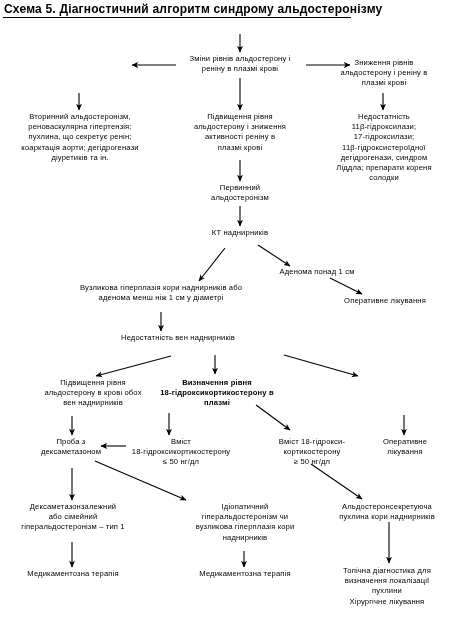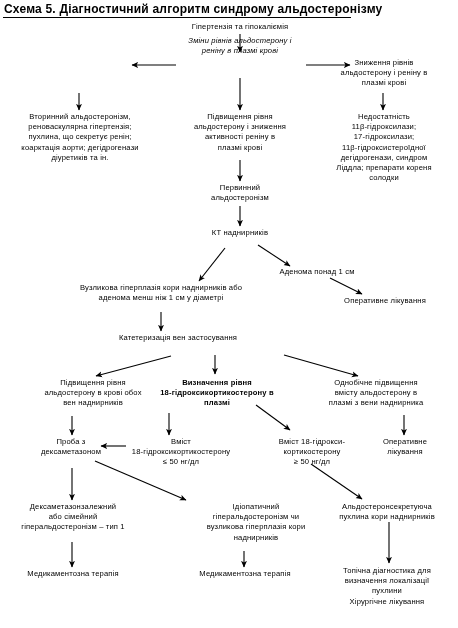--- a/index.html
+++ b/index.html
@@ -117,23 +117,22 @@
 
     <line x1="72" y1="542" x2="72" y2="567"></line>
 
     <line x1="244" y1="551" x2="244" y2="567"></line>
 
     <line x1="389" y1="522" x2="389" y2="563"></line>
   </g>
 </svg>
 
 <div class="nodes">
-  <div class="node" style="left:164px; top:22px; width:152px;">Гіпертензія та гіпокаліємія</div>
-
-  <div class="node" style="left:172px; top:36px; width:136px;font-style:italic;">Зміни рівнів альдостерону і
+
+  <div class="node" style="left:172px; top:54px; width:136px;">Зміни рівнів альдостерону і
 реніну в плазмі крові</div>
 
 
   <div class="node" style="left:320px; top:58px; width:128px;">Зниження рівнів
 альдостерону і реніну в
 плазмі крові</div>
 
   <div class="node" style="left:2px; top:112px; width:156px;">Вторинний альдостеронізм,
 реноваскулярна гіпертензія;
 пухлина, що секретує ренін;
@@ -158,53 +157,50 @@
 
   <div class="node" style="left:190px; top:228px; width:100px;">КТ наднирників</div>
 
   <div class="node" style="left:262px; top:267px; width:110px;">Аденома понад 1 см</div>
 
   <div class="node" style="left:28px; top:283px; width:266px;">Вузликова гіперплазія кори наднирників або
 аденома менш ніж 1 см у діаметрі</div>
 
   <div class="node" style="left:320px; top:296px; width:130px;">Оперативне лікування</div>
 
-  <div class="node" style="left:90px; top:333px; width:176px;">Катетеризація вен застосування</div>
+  <div class="node" style="left:90px; top:333px; width:176px;">Недостатність вен наднирників</div>
 
   <div class="node" style="left:16px; top:378px; width:154px;">Підвищення рівня
 альдостерону в крові обох
 вен наднирників</div>
 
   <div class="node" style="left:142px; top:378px; width:150px;font-weight:bold;">Визначення рівня
 18-гідроксикортикостерону в
 плазмі</div>
 
-  <div class="node" style="left:300px; top:378px; width:152px;">Однобічне підвищення
-вмісту альдостерону в
-плазмі з вени наднирника</div>
 
   <div class="node" style="left:18px; top:437px; width:106px;">Проба з
 дексаметазоном</div>
 
   <div class="node" style="left:108px; top:437px; width:146px;">Вміст
 18-гідроксикортикостерону
 ≤ 50 нг/дл</div>
 
   <div class="node" style="left:258px; top:437px; width:108px;">Вміст 18-гідрокси-
 кортикостерону
 ≥ 50 нг/дл</div>
 
   <div class="node" style="left:366px; top:437px; width:78px;">Оперативне
 лікування</div>
 
   <div class="node" style="left:2px; top:502px; width:142px;">Дексаметазонзалежний
 або сімейний
 гіперальдостеронізм – тип 1</div>
 
-  <div class="node" style="left:181px; top:502px; width:150px;">Ідіопатичний
+  <div class="node" style="left:170px; top:502px; width:150px;">Ідіопатичний
 гіперальдостеронізм чи
 вузликова гіперплазія кори
 наднирників</div>
 
   <div class="node" style="left:316px; top:502px; width:142px;">Альдостеронсекретуюча
 пухлина кори наднирників</div>
 
   <div class="node" style="left:8px; top:569px; width:130px;">Медикаментозна терапія</div>
 
   <div class="node" style="left:180px; top:569px; width:130px;">Медикаментозна терапія</div>

